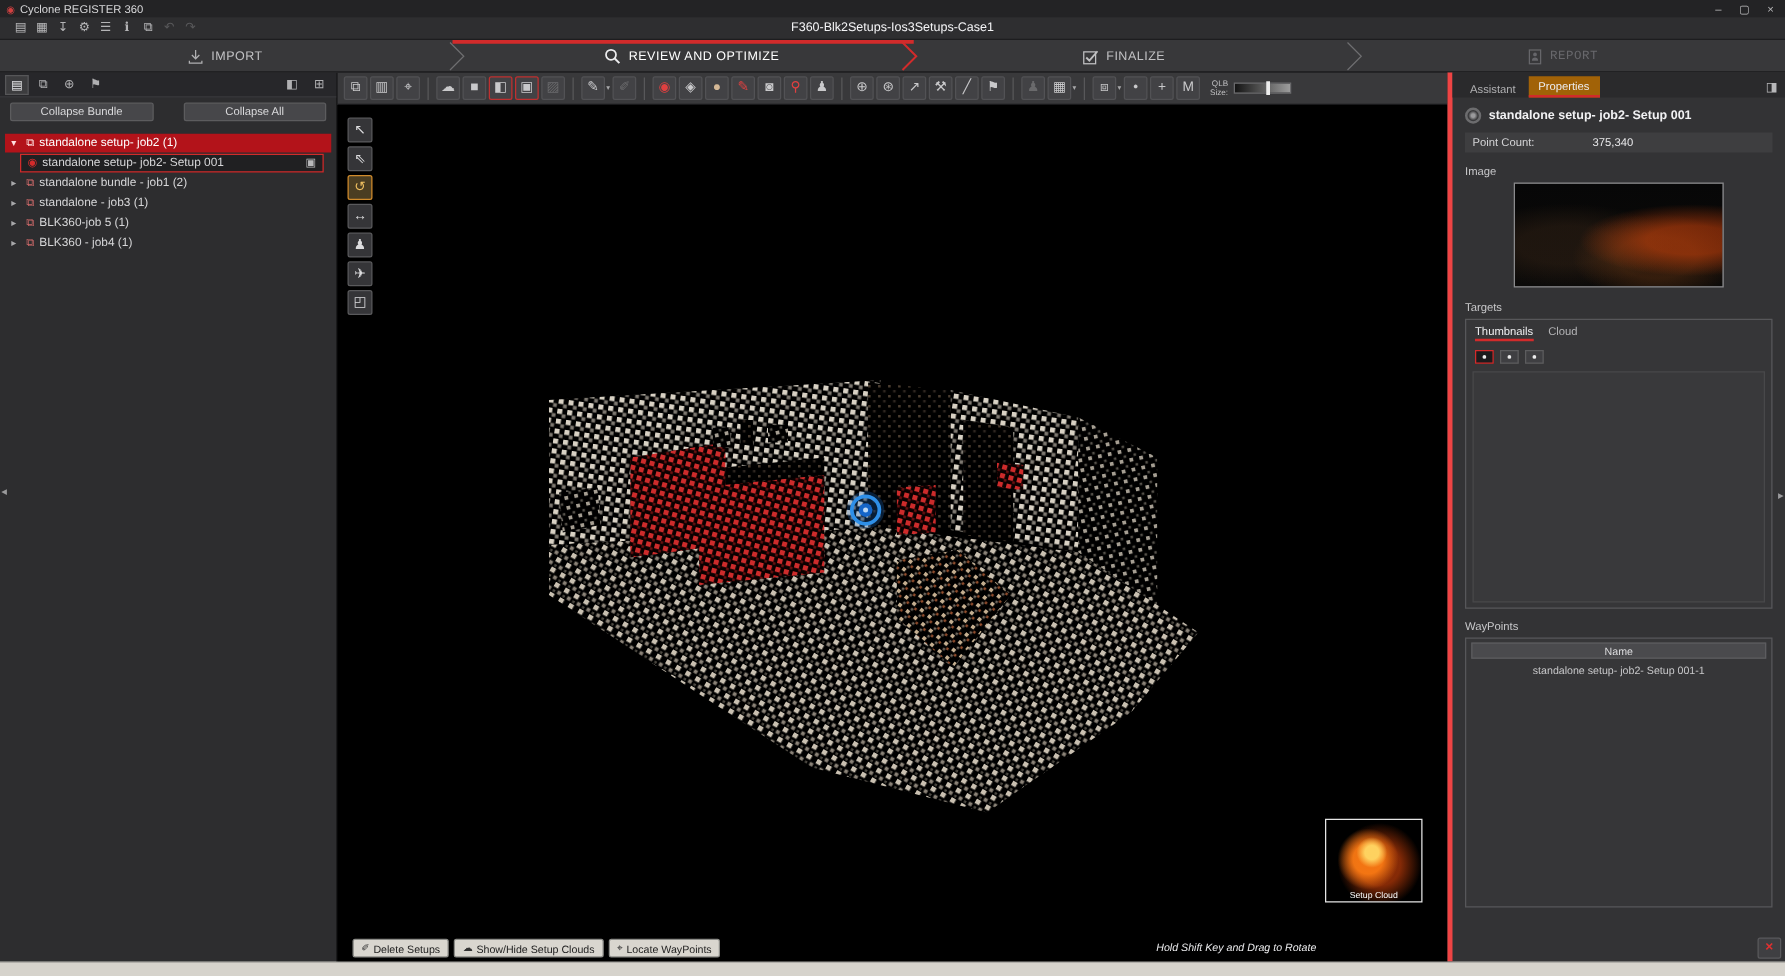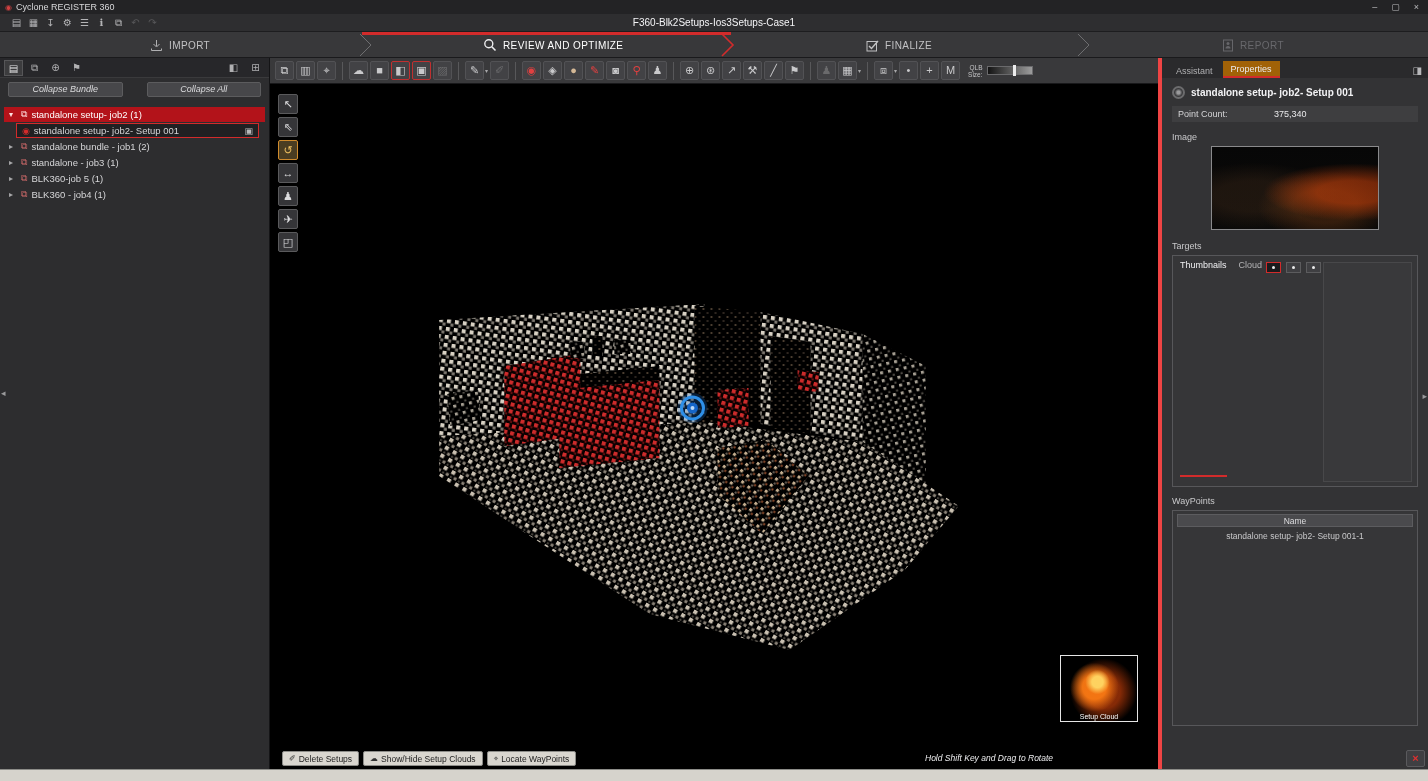--- a/index.html
+++ b/index.html
@@ -16,32 +16,32 @@
   .menubar { height:18px; background:#2e2e30; border-bottom:1px solid #1d1d1f; display:flex; align-items:center; padding:0 8px; position:relative; }
   .menu-icon { width:17px; height:15px; text-align:center; line-height:15px; font-size:10px; color:#b4b4b6; }
   .menu-icon.disabled { color:#58585a; }
   .project-title { position:absolute; left:0; right:0; text-align:center; font-size:10px; color:#f4f4f6; pointer-events:none; }
 
   
   .workflow { height:26px; background:#38383a; border-bottom:1px solid #1a1a1c; position:relative; }
   .wf-svg { position:absolute; inset:0; pointer-events:none; }
   .wf-step { position:absolute; top:0; height:26px; display:flex; align-items:center; gap:6px; font-size:10px; letter-spacing:.4px; color:#c2c2c4; }
   .wf-step.active { color:#ffffff; }
-  .wf-step.disabled { color:#68686c; }
+  .wf-step.disabled { color:#68686c;font-family:Liberation Mono, monospace; }
 
   
   .main { display:flex; height:711px; }
 
   
   .left-panel { width:270px; background:#2d2d2f; border-right:1px solid #141416; display:flex; flex-direction:column; }
   .lp-tabs { height:20px; background:#27272a; border-bottom:1px solid #3a3a3c; display:flex; align-items:center; padding:0 4px; gap:2px; }
   .lp-tab { width:19px; height:16px; text-align:center; line-height:15px; font-size:10px; color:#b0b0b2; }
   .lp-tab.active { background:#3c3c3e; border:1px solid #565658; color:#e4e4e6; }
   .lp-tabs-right { margin-left:auto; display:flex; gap:3px; }
-  .lp-buttons { display:flex; gap:24px; padding:4px 8px;font-style:italic; }
+  .lp-buttons { display:flex; gap:24px; padding:4px 8px; }
   .lp-btn { flex:1; height:15px; background:#47474a; border:1px solid #5c5c5e; border-radius:2px; color:#dadadc; font-size:9px; text-align:center; line-height:13px; cursor:default; }
   .tree { padding:5px 2px; font-size:9.5px; color:#d6d6d8; }
   .tree-row { height:15px; display:flex; align-items:center; gap:4px; padding:0 5px; margin:1px 2px; }
   .caret { width:8px; font-size:8px; color:#a8a8aa; }
   .bundle-icon { font-size:9px; color:#cf6a6a; }
   .setup-icon { font-size:9px; color:#d22b2b; }
   .row-img-icon { margin-left:auto; font-size:9px; color:#b8b8ba; }
   .tree-row.selected { background:#b3131a; color:#ffffff; }
   .tree-row.selected .bundle-icon, .tree-row.selected .caret { color:#ffe0e0; }
   .tree-child { margin-left:14px; }
@@ -96,21 +96,21 @@
   .pc-row { height:16px; background:#3e3e40; display:flex; align-items:center; padding:0 6px; margin-bottom:9px; }
   .pc-label { width:96px; color:#d4d4d6; }
   .pc-value { color:#e8e8ea; }
   .section-label { font-size:9px; color:#c8c8ca; margin:1px 0 4px; }
   .image-thumb { width:168px; height:84px; margin:0 auto 10px; border:1px solid #8a8a8c;
     background:
       radial-gradient(ellipse at 85% 55%, rgba(205,65,10,.55) 0 18%, transparent 45%),
       radial-gradient(ellipse at 68% 72%, rgba(130,65,20,.35) 0 20%, transparent 42%),
       radial-gradient(ellipse at 25% 60%, rgba(85,55,32,.28) 0 22%, transparent 48%),
       linear-gradient(#070707,#0b0a09); }
-  .targets-box { border:1px solid #57575a; background:#363638; height:232px; padding:4px 5px; display:flex; flex-direction:row; margin-bottom:8px; }
+  .targets-box { border:1px solid #57575a; background:#363638; height:232px; padding:4px 5px; display:flex; flex-direction:column; margin-bottom:8px; }
   .targets-tabs { display:flex; gap:12px; margin-bottom:5px; padding:0 2px; }
   .ttab { font-size:9px; color:#b4b4b6; padding-bottom:1px; }
   .ttab.active { color:#f0f0f2; border-bottom:2px solid #d22b2b; }
   .chips { display:flex; gap:5px; padding:2px 2px 4px; }
   .chip { width:15px; height:11px; background:#3f3f42; border:1px solid #5c5c5e; display:flex; align-items:center; justify-content:center; }
   .chip.selected { background:#1b1b1d; border-color:#d22b2b; }
   .chip .dot { width:3px; height:3px; border-radius:50%; background:#ececec; }
   .targets-list { flex:1; border:1px solid #48484a; background:#39393b; margin-top:2px; }
   .waypoints-box { border:1px solid #57575a; background:#363638; height:216px; padding:3px 4px; }
   .wp-header { height:13px; background:#4a4a4d; border:1px solid #5c5c5f; text-align:center; font-size:8.5px; line-height:12px; color:#dedee0; }

